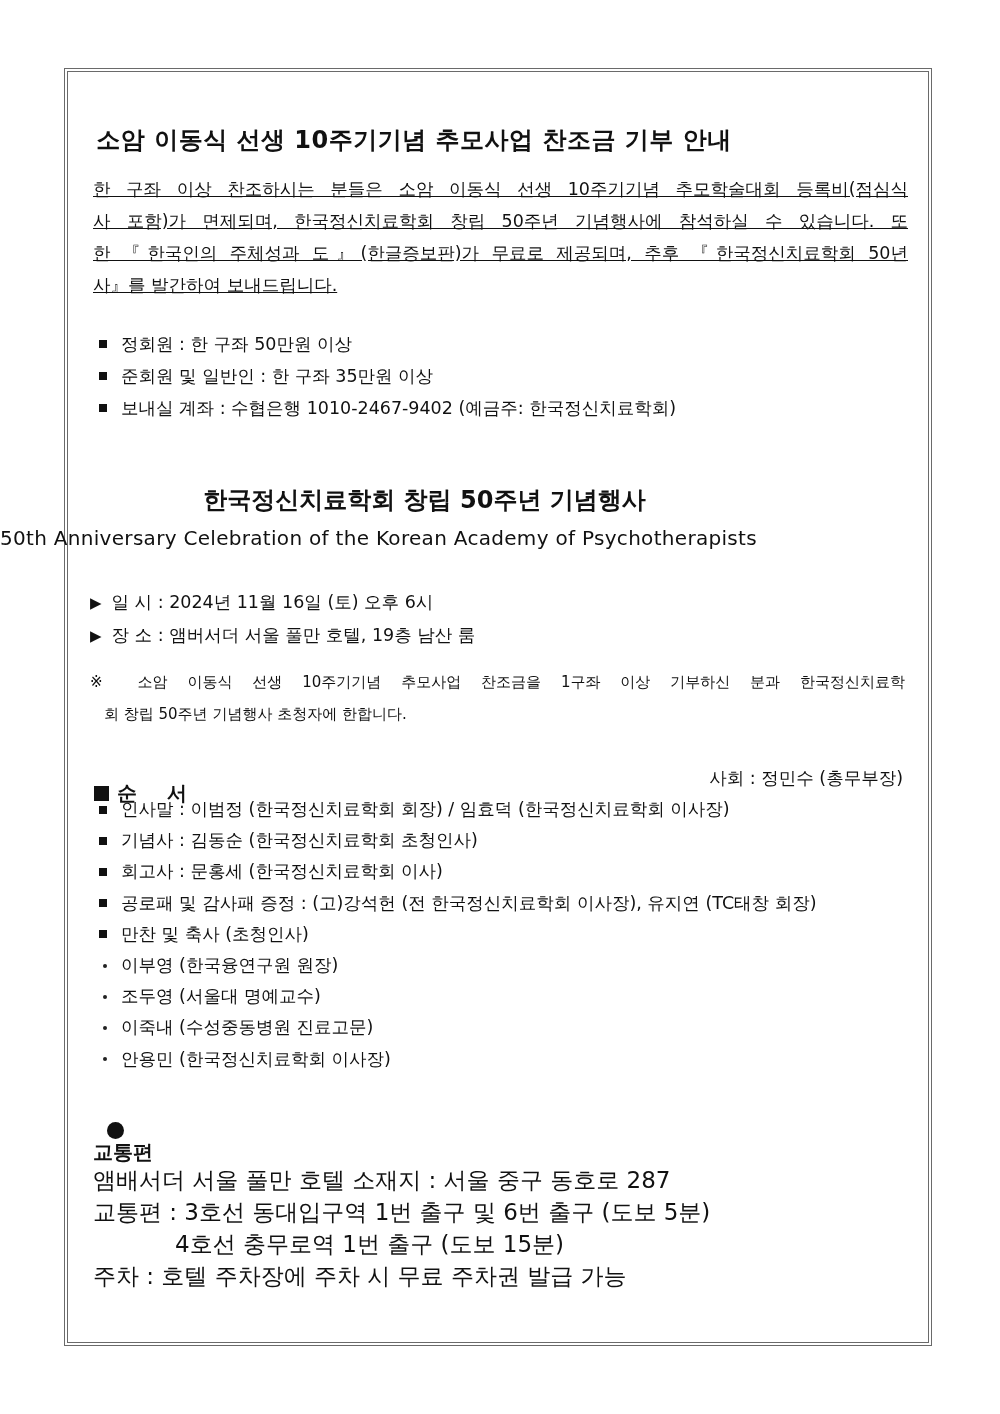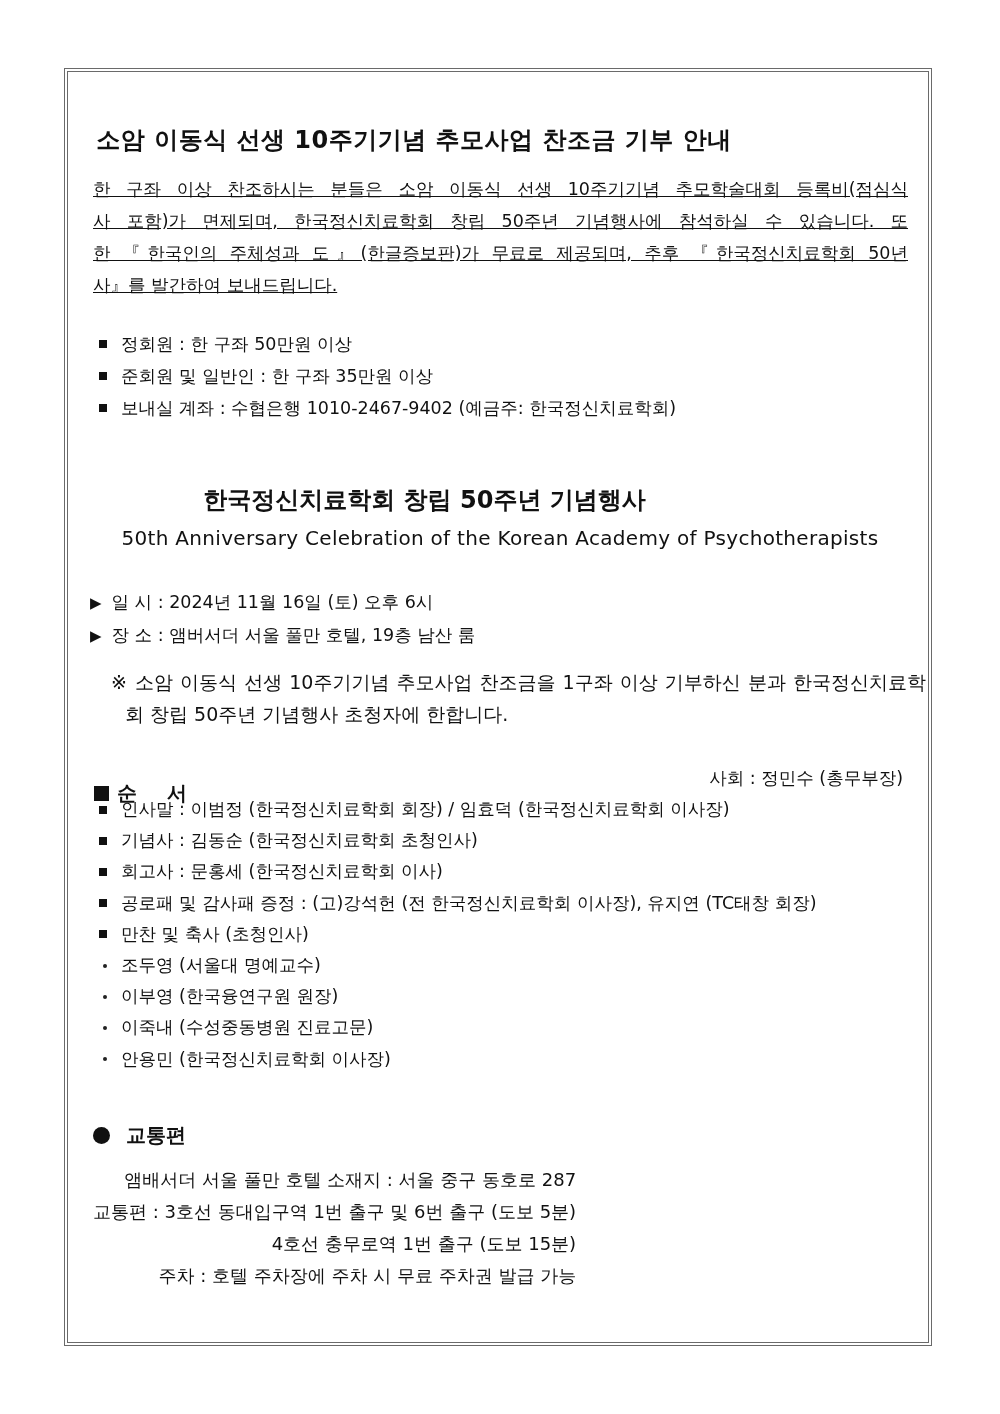--- a/index.html
+++ b/index.html
@@ -41,44 +41,44 @@
     .fee-list .item { display: flex; align-items: center; }
     .sq {
       display: inline-block; width: 8px; height: 8px; background: #111;
       margin-right: 14px; margin-left: 2px;
     }
     .title2 {
       left: 0; width: 849px; text-align: center;
       top: 484px; font-size: 24px; font-weight: bold;
     }
     .subtitle2 {
-      left: 0; width: 1000px; text-align: center;
+      left: 0; width: 1000px; 
       top: 526px; font-size: 20px; letter-spacing: 0.3px;
     }
     .event-info { left: 90px; top: 586px; font-size: 17.5px; line-height: 32px; }
     .tri { display: inline-block; margin-right: 10px; font-size: 15px; }
-    .note { left: 111px; top: 666px; font-size: 19px; line-height: 32px; width: 815px; white-space: normal; }
+    .note { left: 90px; top: 666px; font-size: 15px; line-height: 32px; width: 815px; white-space: normal; }
     .note .l1 { display: block; text-align: justify; text-align-last: justify; }
     .note .l2 { display: block; padding-left: 14px; }
     .section-head {
       left: 94px; top: 744px; font-size: 20px; font-weight: bold;
       display: flex; align-items: center; margin-top: 36px;
     }
     .big-sq { display: inline-block; width: 15px; height: 15px; background: #111; margin-right: 8px; }
     .section-head .lbl { letter-spacing: 30px; }
     .mc { right: 97px; top: 766px; font-size: 17.5px; }
     .program { left: 97px; top: 794px; font-size: 17.5px; line-height: 31.2px; }
     .program .item { display: flex; align-items: center; }
     .dot { display: inline-block; width: 4px; height: 4px; background: #222; border-radius: 50%; margin-left: 6px; margin-right: 14px; }
     .transport-head {
       left: 93px; top: 1122px; font-size: 20px; font-weight: bold;
-      display: flex; align-items: center;
+      display: flex; align-items: center; flex-direction: column;
     }
     .circle { display: inline-block; width: 17px; height: 17px; background: #111; border-radius: 50%; margin-right: 16px; }
-    .transport { left: 93px; top: 1164px; font-size: 18px; line-height: 32px; text-align: right; }
+    .transport { left: 93px; top: 1164px; font-size: 23px; line-height: 32px; }
     .indent { padding-left: 82px; }
   </style>
 </head>
 <body>
 
 <div class="frame"></div>
 
 <div class="abs title1">소암 이동식 선생 10주기기념 추모사업 찬조금 기부 안내</div>
 
 <div class="abs para" style="top:173px;">
@@ -143,25 +143,25 @@
   <div class="item">
     <span class="sq"></span>
     <span>공로패 및 감사패 증정 : (고)강석헌 (전 한국정신치료학회 이사장), 유지연 (TC태창 회장)</span>
   </div>
   <div class="item">
     <span class="sq"></span>
     <span>만찬 및 축사 (초청인사)</span>
   </div>
   <div class="item">
     <span class="dot"></span>
-    <span>조두영 (서울대 명예교수)</span>
+    <span>이부영 (한국융연구원 원장)</span>
   </div>
   <div class="item">
     <span class="dot"></span>
-    <span>이부영 (한국융연구원 원장)</span>
+    <span>조두영 (서울대 명예교수)</span>
   </div>
   <div class="item">
     <span class="dot"></span>
     <span>이죽내 (수성중동병원 진료고문)</span>
   </div>
   <div class="item">
     <span class="dot"></span>
     <span>안용민 (한국정신치료학회 이사장)</span>
   </div>
 </div>

